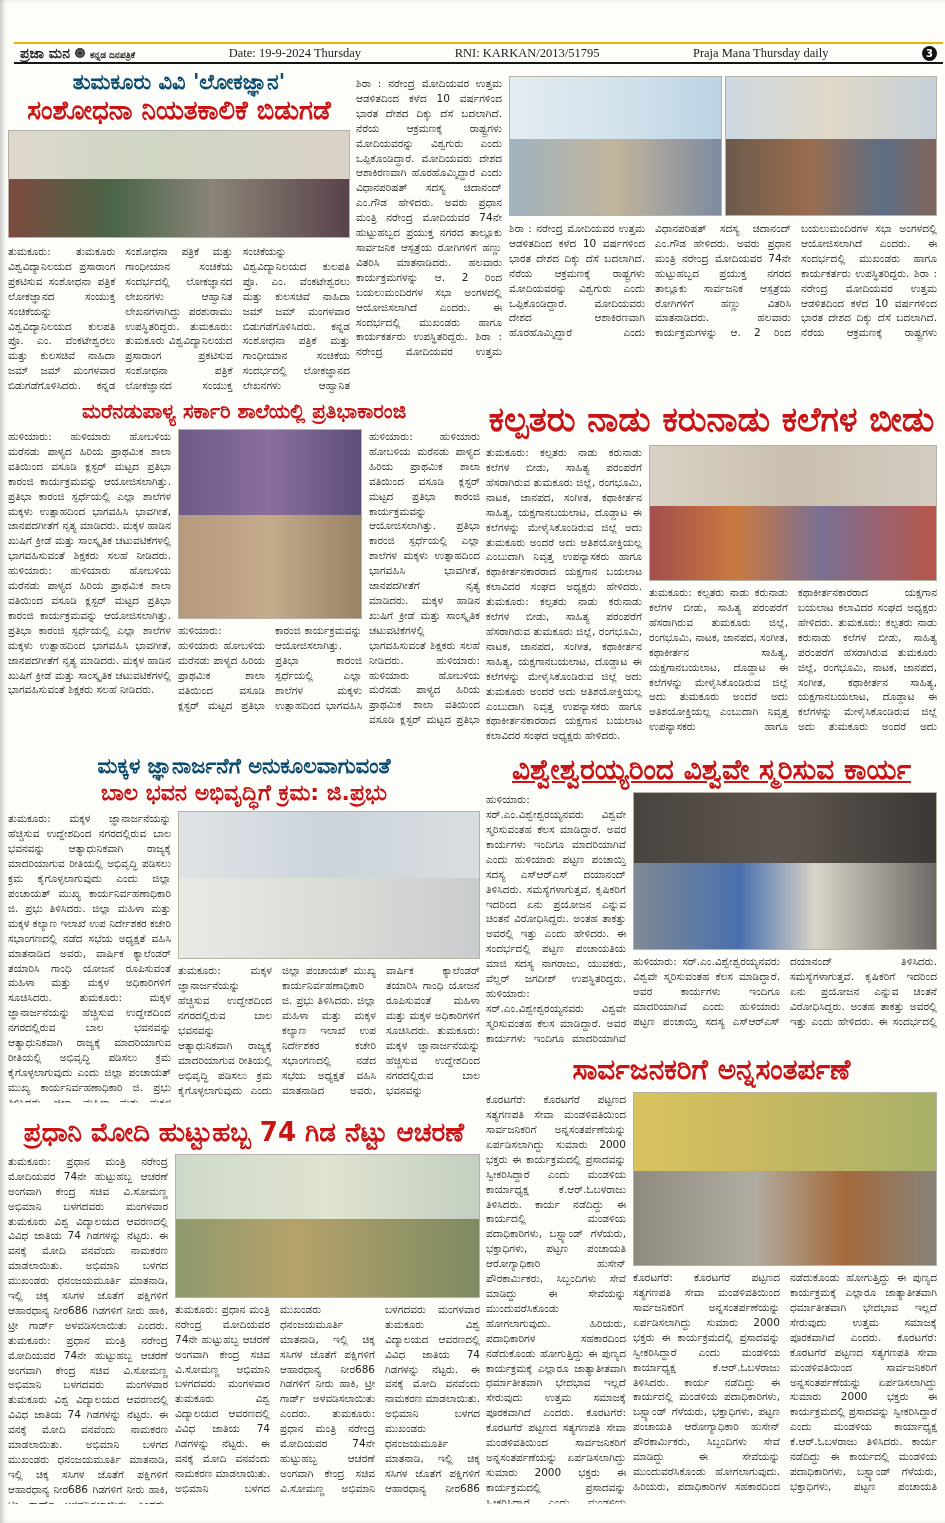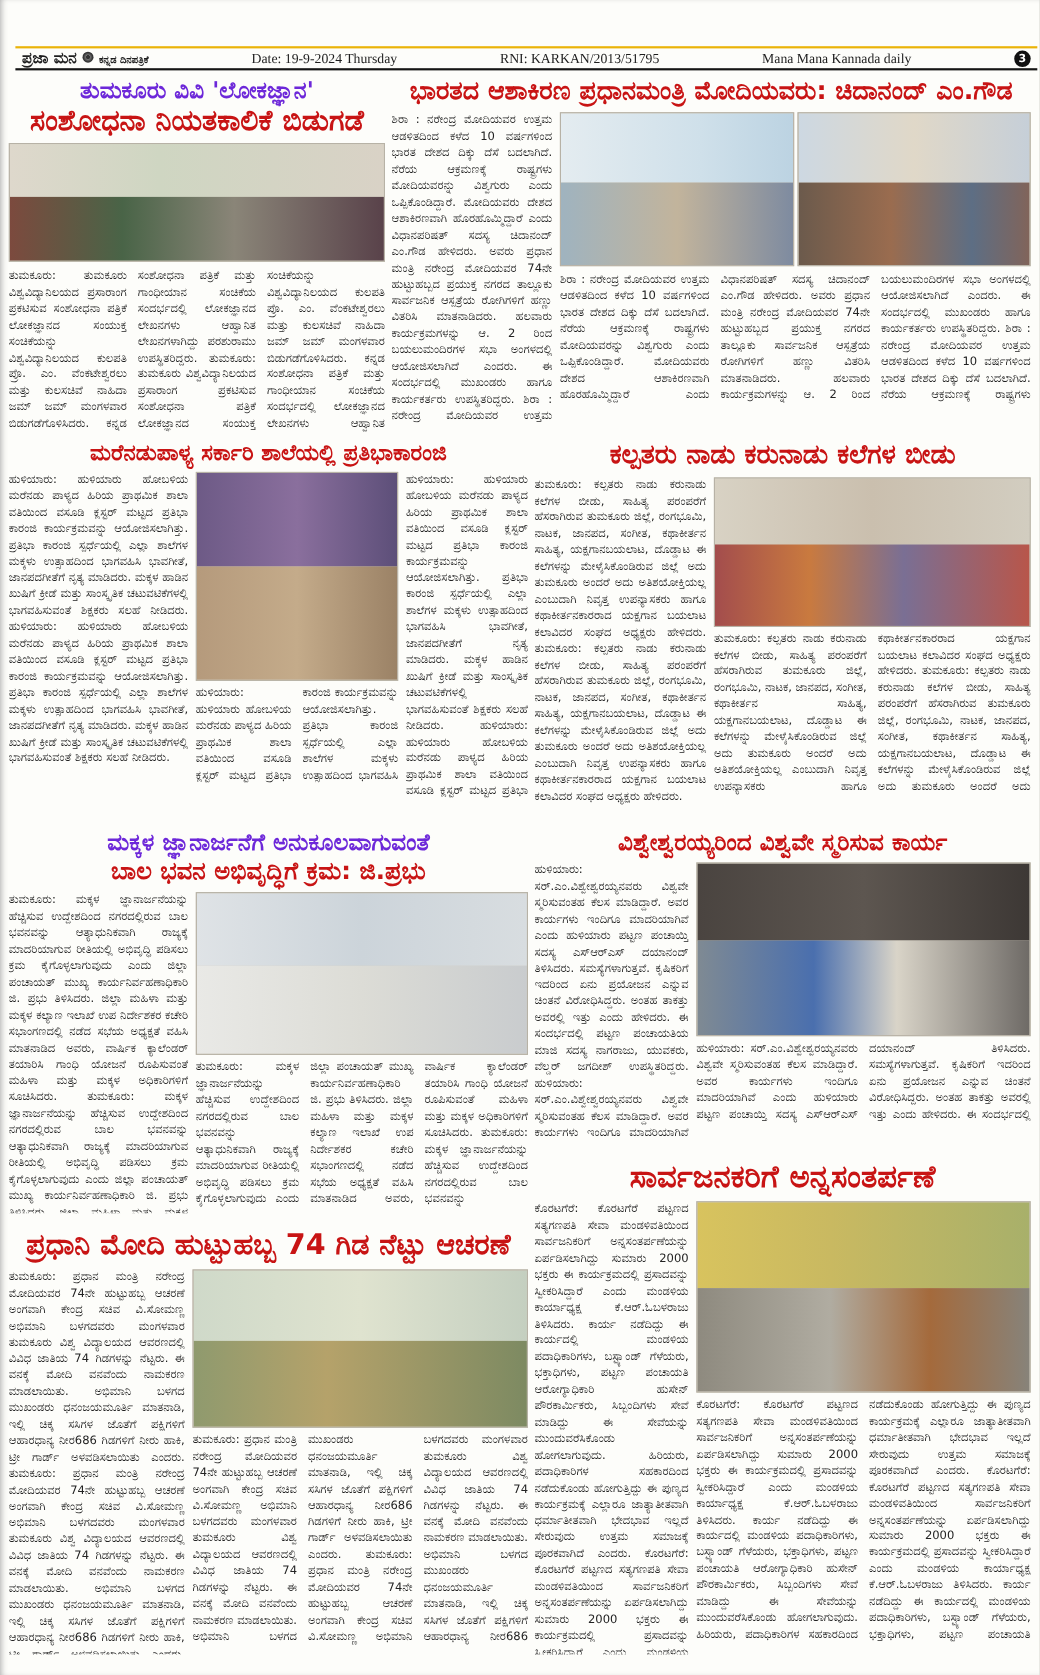--- a/index.html
+++ b/index.html
@@ -14,21 +14,21 @@
   .logo-main{font-weight:bold;font-size:14px;font-family:"DejaVu Sans",sans-serif;}
   .chakra{display:inline-block;width:10px;height:10px;border-radius:50%;
     background:radial-gradient(circle,#333 25%,#777 26%,#333 60%);margin:0 1px;}
   .logo-sub{font-size:9px;font-family:"DejaVu Sans",sans-serif;font-weight:bold;}
   .mh-item{font-size:12.5px;font-weight:normal;font-family:"Liberation Serif",serif;}
   .pagenum{width:15px;height:15px;border-radius:50%;background:#111;color:#fff;
     font-size:10px;font-weight:bold;display:flex;align-items:center;justify-content:center;
     font-family:"DejaVu Sans",sans-serif;}
   
   .art{position:absolute;box-sizing:border-box;}
-  .h-black{font-weight:bold;color:#6d28d9;text-align:center;line-height:1.15;
+  .h-black{font-weight:bold;color:#0c4a6e;text-align:center;line-height:1.15;
     font-family:"DejaVu Sans",sans-serif;}
   .h-red{font-weight:bold;color:#c81414;text-align:center;line-height:1.15;
     font-family:"DejaVu Sans",sans-serif;}
   .body-txt{font-size:10.5px;line-height:1.42;text-align:justify;overflow:hidden;
     font-family:"DejaVu Sans","Liberation Sans",sans-serif;color:#222;}
   .cols2{column-count:2;column-gap:10px;}
   .cols3{column-count:3;column-gap:10px;}
   .row{display:flex;}
   .photo{background:#cfcabd;position:relative;overflow:hidden;border:1px solid #b7b2a6;box-sizing:border-box;}
   .photo .band-top{position:absolute;left:0;top:0;right:0;height:45%;}
@@ -62,36 +62,35 @@
 <div class="page">
 
   <div class="masthead">
     <div class="logo">
       <span class="logo-main">ಪ್ರಜಾ ಮನ</span>
       <span class="chakra"></span>
       <span class="logo-sub">ಕನ್ನಡ ದಿನಪತ್ರಿಕೆ</span>
     </div>
     <span class="mh-item">Date: 19-9-2024 Thursday</span>
     <span class="mh-item">RNI: KARKAN/2013/51795</span>
-    <span class="mh-item">Mana Mana Kannada daily</span>
+    <span class="mh-item">Praja Mana Thursday daily</span>
     <span class="pagenum">3</span>
   </div>
 
   <div class="art" style="left:8px;top:70px;width:342px;height:326px;">
     <div class="h-black" style="font-size:21px;">ತುಮಕೂರು ವಿವಿ 'ಲೋಕಜ್ಞಾನ'</div>
     <div class="h-red" style="font-size:26px;margin-top:2px;">ಸಂಶೋಧನಾ ನಿಯತಕಾಲಿಕೆ ಬಿಡುಗಡೆ</div>
     <div class="photo p-books mt4" style="height:108px;">
       <div class="band-top"></div>
       <div class="band-bot"></div>
     </div>
     <div class="body-txt cols3 mt6" style="height:152px;">ತುಮಕೂರು: ತುಮಕೂರು ವಿಶ್ವವಿದ್ಯಾನಿಲಯದ ಪ್ರಸಾರಾಂಗ ಪ್ರಕಟಿಸುವ ಸಂಶೋಧನಾ ಪತ್ರಿಕೆ ಲೋಕಜ್ಞಾನದ ಸಂಯುಕ್ತ ಸಂಚಿಕೆಯನ್ನು ವಿಶ್ವವಿದ್ಯಾನಿಲಯದ ಕುಲಪತಿ ಪ್ರೊ. ಎಂ. ವೆಂಕಟೇಶ್ವರಲು ಮತ್ತು ಕುಲಸಚಿವೆ ನಾಹಿದಾ ಜಮ್ ಜಮ್ ಮಂಗಳವಾರ ಬಿಡುಗಡೆಗೊಳಿಸಿದರು. ಕನ್ನಡ ಸಂಶೋಧನಾ ಪತ್ರಿಕೆ ಮತ್ತು ಗಾಂಧೀಯಾನ ಸಂಚಿಕೆಯ ಸಂದರ್ಭದಲ್ಲಿ ಲೋಕಜ್ಞಾನದ ಲೇಖನಗಳು ಆಹ್ವಾನಿತ ಲೇಖನಗಳಾಗಿದ್ದು ಪರಶುರಾಮು ಉಪಸ್ಥಿತರಿದ್ದರು. ತುಮಕೂರು: ತುಮಕೂರು ವಿಶ್ವವಿದ್ಯಾನಿಲಯದ ಪ್ರಸಾರಾಂಗ ಪ್ರಕಟಿಸುವ ಸಂಶೋಧನಾ ಪತ್ರಿಕೆ ಲೋಕಜ್ಞಾನದ ಸಂಯುಕ್ತ ಸಂಚಿಕೆಯನ್ನು ವಿಶ್ವವಿದ್ಯಾನಿಲಯದ ಕುಲಪತಿ ಪ್ರೊ. ಎಂ. ವೆಂಕಟೇಶ್ವರಲು ಮತ್ತು ಕುಲಸಚಿವೆ ನಾಹಿದಾ ಜಮ್ ಜಮ್ ಮಂಗಳವಾರ ಬಿಡುಗಡೆಗೊಳಿಸಿದರು. ಕನ್ನಡ ಸಂಶೋಧನಾ ಪತ್ರಿಕೆ ಮತ್ತು ಗಾಂಧೀಯಾನ ಸಂಚಿಕೆಯ ಸಂದರ್ಭದಲ್ಲಿ ಲೋಕಜ್ಞಾನದ ಲೇಖನಗಳು ಆಹ್ವಾನಿತ ಲೇಖನಗಳಾಗಿದ್ದು ಪರಶುರಾಮು ಉಪಸ್ಥಿತರಿದ್ದರು.</div>
   </div>
 
   <div class="art" style="left:356px;top:70px;width:581px;height:326px;">
-    <div class="h-red" style="font-size:23px;">ಭಾರತದ ಆಶಾಕಿರಣ ಪ್ರಧಾನಮಂತ್ರಿ ಮೋದಿಯವರು: ಚಿದಾನಂದ್ ಎಂ.ಗೌಡ</div>
     <div class="row mt6">
       <div class="body-txt gap-r" style="width:146px;height:282px;">ಶಿರಾ : ನರೇಂದ್ರ ಮೋದಿಯವರ ಉತ್ತಮ ಆಡಳಿತದಿಂದ ಕಳೆದ 10 ವರ್ಷಗಳಿಂದ ಭಾರತ ದೇಶದ ದಿಕ್ಕು ದೆಸೆ ಬದಲಾಗಿದೆ. ನೆರೆಯ ಆಕ್ರಮಣಕ್ಕೆ ರಾಷ್ಟ್ರಗಳು ಮೋದಿಯವರನ್ನು ವಿಶ್ವಗುರು ಎಂದು ಒಪ್ಪಿಕೊಂಡಿದ್ದಾರೆ. ಮೋದಿಯವರು ದೇಶದ ಆಶಾಕಿರಣವಾಗಿ ಹೊರಹೊಮ್ಮಿದ್ದಾರೆ ಎಂದು ವಿಧಾನಪರಿಷತ್ ಸದಸ್ಯ ಚಿದಾನಂದ್ ಎಂ.ಗೌಡ ಹೇಳಿದರು. ಅವರು ಪ್ರಧಾನ ಮಂತ್ರಿ ನರೇಂದ್ರ ಮೋದಿಯವರ 74ನೇ ಹುಟ್ಟುಹಬ್ಬದ ಪ್ರಯುಕ್ತ ನಗರದ ತಾಲ್ಲೂಕು ಸಾರ್ವಜನಿಕ ಆಸ್ಪತ್ರೆಯ ರೋಗಿಗಳಿಗೆ ಹಣ್ಣು ವಿತರಿಸಿ ಮಾತನಾಡಿದರು. ಹಲವಾರು ಕಾರ್ಯಕ್ರಮಗಳನ್ನು ಆ. 2 ರಿಂದ ಬಯಲುಮಂದಿರಗಳ ಸಭಾ ಅಂಗಳದಲ್ಲಿ ಆಯೋಜಿಸಲಾಗಿದೆ ಎಂದರು. ಈ ಸಂದರ್ಭದಲ್ಲಿ ಮುಖಂಡರು ಹಾಗೂ ಕಾರ್ಯಕರ್ತರು ಉಪಸ್ಥಿತರಿದ್ದರು. ಶಿರಾ : ನರೇಂದ್ರ ಮೋದಿಯವರ ಉತ್ತಮ ಆಡಳಿತದಿಂದ ಕಳೆದ 10 ವರ್ಷಗಳಿಂದ ಭಾರತ ದೇಶದ ದಿಕ್ಕು ದೆಸೆ ಬದಲಾಗಿದೆ. ನೆರೆಯ ಆಕ್ರಮಣಕ್ಕೆ ರಾಷ್ಟ್ರಗಳು ಮೋದಿಯವರನ್ನು ವಿಶ್ವಗುರು ಎಂದು ಒಪ್ಪಿಕೊಂಡಿದ್ದಾರೆ. ಮೋದಿಯವರು ದೇಶದ ಆಶಾಕಿರಣವಾಗಿ ಹೊರಹೊಮ್ಮಿದ್ದಾರೆ ಎಂದು ವಿಧಾನಪರಿಷತ್ ಸದಸ್ಯ ಚಿದಾನಂದ್ ಎಂ.ಗೌಡ ಹೇಳಿದರು. ಅವರು ಪ್ರಧಾನ ಮಂತ್ರಿ ನರೇಂದ್ರ ಮೋದಿಯವರ 74ನೇ ಹುಟ್ಟುಹಬ್ಬದ ಪ್ರಯುಕ್ತ ನಗರದ ತಾಲ್ಲೂಕು ಸಾರ್ವಜನಿಕ ಆಸ್ಪತ್ರೆಯ ರೋಗಿಗಳಿಗೆ ಹಣ್ಣು ವಿತರಿಸಿ ಮಾತನಾಡಿದರು. ಹಲವಾರು ಕಾರ್ಯಕ್ರಮಗಳನ್ನು ಆ. 2 ರಿಂದ ಬಯಲುಮಂದಿರಗಳ ಸಭಾ ಅಂಗಳದಲ್ಲಿ ಆಯೋಜಿಸಲಾಗಿದೆ ಎಂದರು. ಈ ಸಂದರ್ಭದಲ್ಲಿ ಮುಖಂಡರು ಹಾಗೂ ಕಾರ್ಯಕರ್ತರು ಉಪಸ್ಥಿತರಿದ್ದರು.</div>
       <div style="flex:1;" class="stack">
         <div class="row" style="gap:3px;height:140px;">
           <div class="photo p-hosp" style="flex:1;">
             <div class="band-top"></div>
             <div class="band-bot"></div>
           </div>
           <div class="photo p-crowd" style="flex:1;">
             <div class="band-top"></div>
@@ -112,21 +111,21 @@
           <div class="band-top"></div>
           <div class="band-bot"></div>
         </div>
         <div class="body-txt cols2 mt4" style="height:102px;">ಹುಳಿಯಾರು: ಹುಳಿಯಾರು ಹೋಬಳಿಯ ಮರೆನಡು ಪಾಳ್ಯದ ಹಿರಿಯ ಪ್ರಾಥಮಿಕ ಶಾಲಾ ವತಿಯಿಂದ ವಸೂಡಿ ಕ್ಲಸ್ಟರ್ ಮಟ್ಟದ ಪ್ರತಿಭಾ ಕಾರಂಜಿ ಕಾರ್ಯಕ್ರಮವನ್ನು ಆಯೋಜಿಸಲಾಗಿತ್ತು. ಪ್ರತಿಭಾ ಕಾರಂಜಿ ಸ್ಪರ್ಧೆಯಲ್ಲಿ ಎಲ್ಲಾ ಶಾಲೆಗಳ ಮಕ್ಕಳು ಉತ್ಸಾಹದಿಂದ ಭಾಗವಹಿಸಿ ಭಾವಗೀತೆ, ಜಾನಪದಗೀತೆಗೆ ನೃತ್ಯ ಮಾಡಿದರು. ಮಕ್ಕಳ ಹಾಡಿನ ಖುಷಿಗೆ ಕ್ರೀಡೆ ಮತ್ತು ಸಾಂಸ್ಕೃತಿಕ ಚಟುವಟಿಕೆಗಳಲ್ಲಿ ಭಾಗವಹಿಸುವಂತೆ ಶಿಕ್ಷಕರು ಸಲಹೆ ನೀಡಿದರು.</div>
       </div>
       <div class="body-txt" style="flex:1;height:298px;">ಹುಳಿಯಾರು: ಹುಳಿಯಾರು ಹೋಬಳಿಯ ಮರೆನಡು ಪಾಳ್ಯದ ಹಿರಿಯ ಪ್ರಾಥಮಿಕ ಶಾಲಾ ವತಿಯಿಂದ ವಸೂಡಿ ಕ್ಲಸ್ಟರ್ ಮಟ್ಟದ ಪ್ರತಿಭಾ ಕಾರಂಜಿ ಕಾರ್ಯಕ್ರಮವನ್ನು ಆಯೋಜಿಸಲಾಗಿತ್ತು. ಪ್ರತಿಭಾ ಕಾರಂಜಿ ಸ್ಪರ್ಧೆಯಲ್ಲಿ ಎಲ್ಲಾ ಶಾಲೆಗಳ ಮಕ್ಕಳು ಉತ್ಸಾಹದಿಂದ ಭಾಗವಹಿಸಿ ಭಾವಗೀತೆ, ಜಾನಪದಗೀತೆಗೆ ನೃತ್ಯ ಮಾಡಿದರು. ಮಕ್ಕಳ ಹಾಡಿನ ಖುಷಿಗೆ ಕ್ರೀಡೆ ಮತ್ತು ಸಾಂಸ್ಕೃತಿಕ ಚಟುವಟಿಕೆಗಳಲ್ಲಿ ಭಾಗವಹಿಸುವಂತೆ ಶಿಕ್ಷಕರು ಸಲಹೆ ನೀಡಿದರು. ಹುಳಿಯಾರು: ಹುಳಿಯಾರು ಹೋಬಳಿಯ ಮರೆನಡು ಪಾಳ್ಯದ ಹಿರಿಯ ಪ್ರಾಥಮಿಕ ಶಾಲಾ ವತಿಯಿಂದ ವಸೂಡಿ ಕ್ಲಸ್ಟರ್ ಮಟ್ಟದ ಪ್ರತಿಭಾ ಕಾರಂಜಿ ಕಾರ್ಯಕ್ರಮವನ್ನು ಆಯೋಜಿಸಲಾಗಿತ್ತು. ಪ್ರತಿಭಾ ಕಾರಂಜಿ ಸ್ಪರ್ಧೆಯಲ್ಲಿ ಎಲ್ಲಾ ಶಾಲೆಗಳ ಮಕ್ಕಳು ಉತ್ಸಾಹದಿಂದ ಭಾಗವಹಿಸಿ ಭಾವಗೀತೆ, ಜಾನಪದಗೀತೆಗೆ ನೃತ್ಯ ಮಾಡಿದರು. ಮಕ್ಕಳ ಹಾಡಿನ ಖುಷಿಗೆ ಕ್ರೀಡೆ ಮತ್ತು ಸಾಂಸ್ಕೃತಿಕ ಚಟುವಟಿಕೆಗಳಲ್ಲಿ ಭಾಗವಹಿಸುವಂತೆ ಶಿಕ್ಷಕರು ಸಲಹೆ ನೀಡಿದರು.</div>
     </div>
   </div>
 
   <div class="art" style="left:486px;top:400px;width:451px;height:346px;">
-    <div class="h-red" style="font-size:24px;">ಕಲ್ಪತರು ನಾಡು ಕರುನಾಡು ಕಲೆಗಳ ಬೀಡು</div>
+    <div class="h-red" style="font-size:34px;">ಕಲ್ಪತರು ನಾಡು ಕರುನಾಡು ಕಲೆಗಳ ಬೀಡು</div>
     <div class="row mt6" style="gap:7px;justify-content:space-between;">
       <div class="body-txt" style="width:156px;height:298px;">ತುಮಕೂರು: ಕಲ್ಪತರು ನಾಡು ಕರುನಾಡು ಕಲೆಗಳ ಬೀಡು, ಸಾಹಿತ್ಯ ಪರಂಪರೆಗೆ ಹೆಸರಾಗಿರುವ ತುಮಕೂರು ಜಿಲ್ಲೆ, ರಂಗಭೂಮಿ, ನಾಟಕ, ಜಾನಪದ, ಸಂಗೀತ, ಕಥಾಕೀರ್ತನ ಸಾಹಿತ್ಯ, ಯಕ್ಷಗಾನಬಯಲಾಟ, ದೊಡ್ಡಾಟ ಈ ಕಲೆಗಳನ್ನು ಮೇಳೈಸಿಕೊಂಡಿರುವ ಜಿಲ್ಲೆ ಅದು ತುಮಕೂರು ಅಂದರೆ ಅದು ಅತಿಶಯೋಕ್ತಿಯಲ್ಲ ಎಂಬುದಾಗಿ ನಿವೃತ್ತ ಉಪನ್ಯಾಸಕರು ಹಾಗೂ ಕಥಾಕೀರ್ತನಕಾರರಾದ ಯಕ್ಷಗಾನ ಬಯಲಾಟ ಕಲಾವಿದರ ಸಂಘದ ಅಧ್ಯಕ್ಷರು ಹೇಳಿದರು. ತುಮಕೂರು: ಕಲ್ಪತರು ನಾಡು ಕರುನಾಡು ಕಲೆಗಳ ಬೀಡು, ಸಾಹಿತ್ಯ ಪರಂಪರೆಗೆ ಹೆಸರಾಗಿರುವ ತುಮಕೂರು ಜಿಲ್ಲೆ, ರಂಗಭೂಮಿ, ನಾಟಕ, ಜಾನಪದ, ಸಂಗೀತ, ಕಥಾಕೀರ್ತನ ಸಾಹಿತ್ಯ, ಯಕ್ಷಗಾನಬಯಲಾಟ, ದೊಡ್ಡಾಟ ಈ ಕಲೆಗಳನ್ನು ಮೇಳೈಸಿಕೊಂಡಿರುವ ಜಿಲ್ಲೆ ಅದು ತುಮಕೂರು ಅಂದರೆ ಅದು ಅತಿಶಯೋಕ್ತಿಯಲ್ಲ ಎಂಬುದಾಗಿ ನಿವೃತ್ತ ಉಪನ್ಯಾಸಕರು ಹಾಗೂ ಕಥಾಕೀರ್ತನಕಾರರಾದ ಯಕ್ಷಗಾನ ಬಯಲಾಟ ಕಲಾವಿದರ ಸಂಘದ ಅಧ್ಯಕ್ಷರು ಹೇಳಿದರು.</div>
       <div style="flex:1;" class="stack">
         <div class="photo p-women" style="height:136px;">
           <div class="band-top"></div>
           <div class="band-bot"></div>
         </div>
         <div class="body-txt cols2 mt4" style="height:156px;">ತುಮಕೂರು: ಕಲ್ಪತರು ನಾಡು ಕರುನಾಡು ಕಲೆಗಳ ಬೀಡು, ಸಾಹಿತ್ಯ ಪರಂಪರೆಗೆ ಹೆಸರಾಗಿರುವ ತುಮಕೂರು ಜಿಲ್ಲೆ, ರಂಗಭೂಮಿ, ನಾಟಕ, ಜಾನಪದ, ಸಂಗೀತ, ಕಥಾಕೀರ್ತನ ಸಾಹಿತ್ಯ, ಯಕ್ಷಗಾನಬಯಲಾಟ, ದೊಡ್ಡಾಟ ಈ ಕಲೆಗಳನ್ನು ಮೇಳೈಸಿಕೊಂಡಿರುವ ಜಿಲ್ಲೆ ಅದು ತುಮಕೂರು ಅಂದರೆ ಅದು ಅತಿಶಯೋಕ್ತಿಯಲ್ಲ ಎಂಬುದಾಗಿ ನಿವೃತ್ತ ಉಪನ್ಯಾಸಕರು ಹಾಗೂ ಕಥಾಕೀರ್ತನಕಾರರಾದ ಯಕ್ಷಗಾನ ಬಯಲಾಟ ಕಲಾವಿದರ ಸಂಘದ ಅಧ್ಯಕ್ಷರು ಹೇಳಿದರು. ತುಮಕೂರು: ಕಲ್ಪತರು ನಾಡು ಕರುನಾಡು ಕಲೆಗಳ ಬೀಡು, ಸಾಹಿತ್ಯ ಪರಂಪರೆಗೆ ಹೆಸರಾಗಿರುವ ತುಮಕೂರು ಜಿಲ್ಲೆ, ರಂಗಭೂಮಿ, ನಾಟಕ, ಜಾನಪದ, ಸಂಗೀತ, ಕಥಾಕೀರ್ತನ ಸಾಹಿತ್ಯ, ಯಕ್ಷಗಾನಬಯಲಾಟ, ದೊಡ್ಡಾಟ ಈ ಕಲೆಗಳನ್ನು ಮೇಳೈಸಿಕೊಂಡಿರುವ ಜಿಲ್ಲೆ ಅದು ತುಮಕೂರು ಅಂದರೆ ಅದು ಅತಿಶಯೋಕ್ತಿಯಲ್ಲ ಎಂಬುದಾಗಿ ನಿವೃತ್ತ ಉಪನ್ಯಾಸಕರು ಹಾಗೂ ಕಥಾಕೀರ್ತನಕಾರರಾದ ಯಕ್ಷಗಾನ ಬಯಲಾಟ ಕಲಾವಿದರ ಸಂಘದ ಅಧ್ಯಕ್ಷರು ಹೇಳಿದರು.</div>
       </div>
     </div>
@@ -141,21 +140,21 @@
         <div class="photo p-meet" style="height:148px;">
           <div class="band-top"></div>
           <div class="band-bot"></div>
         </div>
         <div class="body-txt cols3 mt4" style="height:138px;">ತುಮಕೂರು: ಮಕ್ಕಳ ಜ್ಞಾನಾರ್ಜನೆಯನ್ನು ಹೆಚ್ಚಿಸುವ ಉದ್ದೇಶದಿಂದ ನಗರದಲ್ಲಿರುವ ಬಾಲ ಭವನವನ್ನು ಆತ್ಯಾಧುನಿಕವಾಗಿ ರಾಜ್ಯಕ್ಕೆ ಮಾದರಿಯಾಗುವ ರೀತಿಯಲ್ಲಿ ಅಭಿವೃದ್ಧಿ ಪಡಿಸಲು ಕ್ರಮ ಕೈಗೊಳ್ಳಲಾಗುವುದು ಎಂದು ಜಿಲ್ಲಾ ಪಂಚಾಯತ್ ಮುಖ್ಯ ಕಾರ್ಯನಿರ್ವಹಣಾಧಿಕಾರಿ ಜಿ. ಪ್ರಭು ತಿಳಿಸಿದರು. ಜಿಲ್ಲಾ ಮಹಿಳಾ ಮತ್ತು ಮಕ್ಕಳ ಕಲ್ಯಾಣ ಇಲಾಖೆ ಉಪ ನಿರ್ದೇಶಕರ ಕಚೇರಿ ಸಭಾಂಗಣದಲ್ಲಿ ನಡೆದ ಸಭೆಯ ಅಧ್ಯಕ್ಷತೆ ವಹಿಸಿ ಮಾತನಾಡಿದ ಅವರು, ವಾರ್ಷಿಕ ಕ್ಯಾಲೆಂಡರ್ ತಯಾರಿಸಿ ಗಾಂಧಿ ಯೋಜನೆ ರೂಪಿಸುವಂತೆ ಮಹಿಳಾ ಮತ್ತು ಮಕ್ಕಳ ಅಧಿಕಾರಿಗಳಿಗೆ ಸೂಚಿಸಿದರು. ತುಮಕೂರು: ಮಕ್ಕಳ ಜ್ಞಾನಾರ್ಜನೆಯನ್ನು ಹೆಚ್ಚಿಸುವ ಉದ್ದೇಶದಿಂದ ನಗರದಲ್ಲಿರುವ ಬಾಲ ಭವನವನ್ನು ಆತ್ಯಾಧುನಿಕವಾಗಿ ರಾಜ್ಯಕ್ಕೆ ಮಾದರಿಯಾಗುವ ರೀತಿಯಲ್ಲಿ ಅಭಿವೃದ್ಧಿ ಪಡಿಸಲು ಕ್ರಮ ಕೈಗೊಳ್ಳಲಾಗುವುದು ಎಂದು ಜಿಲ್ಲಾ ಪಂಚಾಯತ್ ಮುಖ್ಯ ಕಾರ್ಯನಿರ್ವಹಣಾಧಿಕಾರಿ ಜಿ. ಪ್ರಭು ತಿಳಿಸಿದರು. ಜಿಲ್ಲಾ ಮಹಿಳಾ ಮತ್ತು ಮಕ್ಕಳ ಕಲ್ಯಾಣ ಇಲಾಖೆ ಉಪ ನಿರ್ದೇಶಕರ ಕಚೇರಿ ಸಭಾಂಗಣದಲ್ಲಿ ನಡೆದ ಸಭೆಯ ಅಧ್ಯಕ್ಷತೆ ವಹಿಸಿ ಮಾತನಾಡಿದ ಅವರು, ವಾರ್ಷಿಕ ಕ್ಯಾಲೆಂಡರ್ ತಯಾರಿಸಿ ಗಾಂಧಿ ಯೋಜನೆ ರೂಪಿಸುವಂತೆ ಮಹಿಳಾ ಮತ್ತು ಮಕ್ಕಳ ಅಧಿಕಾರಿಗಳಿಗೆ ಸೂಚಿಸಿದರು.</div>
       </div>
     </div>
   </div>
 
   <div class="art" style="left:486px;top:754px;width:451px;height:294px;">
-    <div class="h-red" style="font-size:21px;">ವಿಶ್ವೇಶ್ವರಯ್ಯರಿಂದ ವಿಶ್ವವೇ ಸ್ಮರಿಸುವ ಕಾರ್ಯ</div>
+    <div class="h-red" style="font-size:28px;text-decoration:underline;">ವಿಶ್ವೇಶ್ವರಯ್ಯರಿಂದ ವಿಶ್ವವೇ ಸ್ಮರಿಸುವ ಕಾರ್ಯ</div>
     <div class="row mt6" style="gap:7px;">
       <div class="body-txt" style="width:140px;height:252px;">ಹುಳಿಯಾರು: ಸರ್.ಎಂ.ವಿಶ್ವೇಶ್ವರಯ್ಯನವರು ವಿಶ್ವವೇ ಸ್ಮರಿಸುವಂತಹ ಕೆಲಸ ಮಾಡಿದ್ದಾರೆ. ಅವರ ಕಾರ್ಯಗಳು ಇಂದಿಗೂ ಮಾದರಿಯಾಗಿವೆ ಎಂದು ಹುಳಿಯಾರು ಪಟ್ಟಣ ಪಂಚಾಯ್ತಿ ಸದಸ್ಯ ಎಸ್‌ಆರ್‌ಎಸ್ ದಯಾನಂದ್ ತಿಳಿಸಿದರು. ಸಮಸ್ಯೆಗಳಾಗುತ್ತವೆ. ಕೃಷಿಕರಿಗೆ ಇದರಿಂದ ಏನು ಪ್ರಯೋಜನ ಎನ್ನುವ ಚಿಂತನೆ ವಿರೋಧಿಸಿದ್ದರು. ಅಂತಹ ತಾಕತ್ತು ಅವರಲ್ಲಿ ಇತ್ತು ಎಂದು ಹೇಳಿದರು. ಈ ಸಂದರ್ಭದಲ್ಲಿ ಪಟ್ಟಣ ಪಂಚಾಯತಿಯ ಮಾಜಿ ಸದಸ್ಯ ನಾಗರಾಜು, ಯುವಕರು, ವೆಲ್ಡರ್ ಜಗದೀಶ್ ಉಪಸ್ಥಿತರಿದ್ದರು. ಹುಳಿಯಾರು: ಸರ್.ಎಂ.ವಿಶ್ವೇಶ್ವರಯ್ಯನವರು ವಿಶ್ವವೇ ಸ್ಮರಿಸುವಂತಹ ಕೆಲಸ ಮಾಡಿದ್ದಾರೆ. ಅವರ ಕಾರ್ಯಗಳು ಇಂದಿಗೂ ಮಾದರಿಯಾಗಿವೆ ಎಂದು ಹುಳಿಯಾರು ಪಟ್ಟಣ ಪಂಚಾಯ್ತಿ ಸದಸ್ಯ ಎಸ್‌ಆರ್‌ಎಸ್ ದಯಾನಂದ್ ತಿಳಿಸಿದರು. ಸಮಸ್ಯೆಗಳಾಗುತ್ತವೆ. ಕೃಷಿಕರಿಗೆ ಇದರಿಂದ ಏನು ಪ್ರಯೋಜನ ಎನ್ನುವ ಚಿಂತನೆ ವಿರೋಧಿಸಿದ್ದರು. ಅಂತಹ ತಾಕತ್ತು ಅವರಲ್ಲಿ ಇತ್ತು ಎಂದು ಹೇಳಿದರು. ಈ ಸಂದರ್ಭದಲ್ಲಿ ಪಟ್ಟಣ ಪಂಚಾಯತಿಯ ಮಾಜಿ ಸದಸ್ಯ ನಾಗರಾಜು, ಯುವಕರು, ವೆಲ್ಡರ್ ಜಗದೀಶ್ ಉಪಸ್ಥಿತರಿದ್ದರು.</div>
       <div style="flex:1;" class="stack">
         <div class="photo p-portrait" style="height:158px;">
           <div class="band-top"></div>
           <div class="band-bot"></div>
         </div>
         <div class="body-txt cols2 mt4" style="height:86px;">ಹುಳಿಯಾರು: ಸರ್.ಎಂ.ವಿಶ್ವೇಶ್ವರಯ್ಯನವರು ವಿಶ್ವವೇ ಸ್ಮರಿಸುವಂತಹ ಕೆಲಸ ಮಾಡಿದ್ದಾರೆ. ಅವರ ಕಾರ್ಯಗಳು ಇಂದಿಗೂ ಮಾದರಿಯಾಗಿವೆ ಎಂದು ಹುಳಿಯಾರು ಪಟ್ಟಣ ಪಂಚಾಯ್ತಿ ಸದಸ್ಯ ಎಸ್‌ಆರ್‌ಎಸ್ ದಯಾನಂದ್ ತಿಳಿಸಿದರು. ಸಮಸ್ಯೆಗಳಾಗುತ್ತವೆ. ಕೃಷಿಕರಿಗೆ ಇದರಿಂದ ಏನು ಪ್ರಯೋಜನ ಎನ್ನುವ ಚಿಂತನೆ ವಿರೋಧಿಸಿದ್ದರು. ಅಂತಹ ತಾಕತ್ತು ಅವರಲ್ಲಿ ಇತ್ತು ಎಂದು ಹೇಳಿದರು. ಈ ಸಂದರ್ಭದಲ್ಲಿ ಪಟ್ಟಣ ಪಂಚಾಯತಿಯ ಮಾಜಿ ಸದಸ್ಯ ನಾಗರಾಜು, ಯುವಕರು, ವೆಲ್ಡರ್ ಜಗದೀಶ್ ಉಪಸ್ಥಿತರಿದ್ದರು.</div>
       </div>
     </div>

